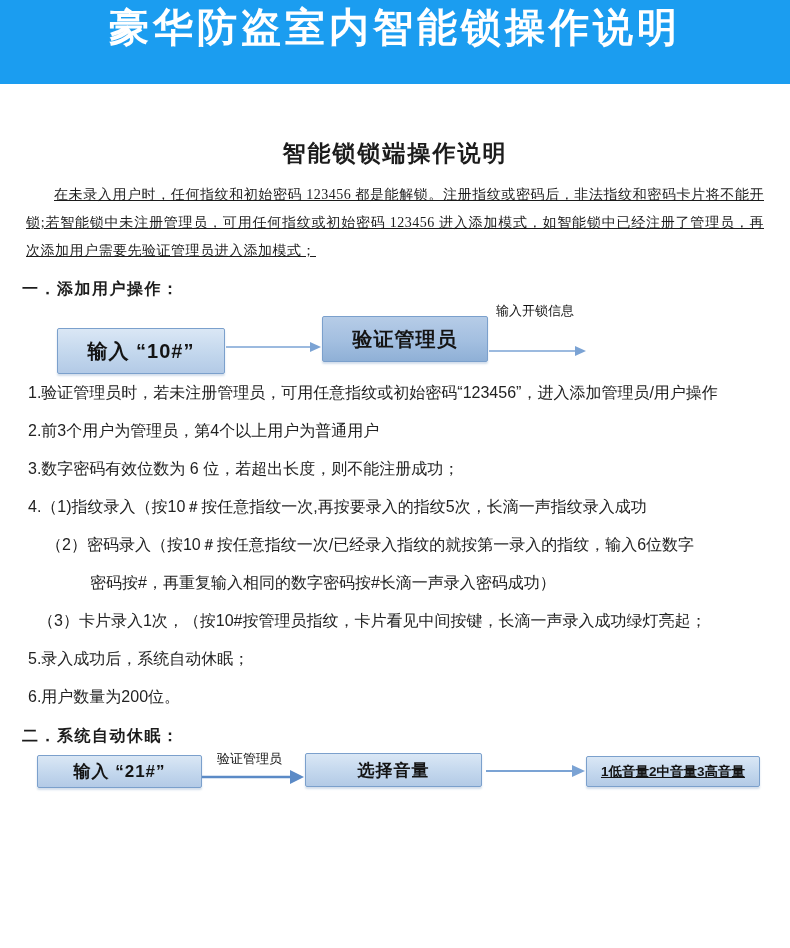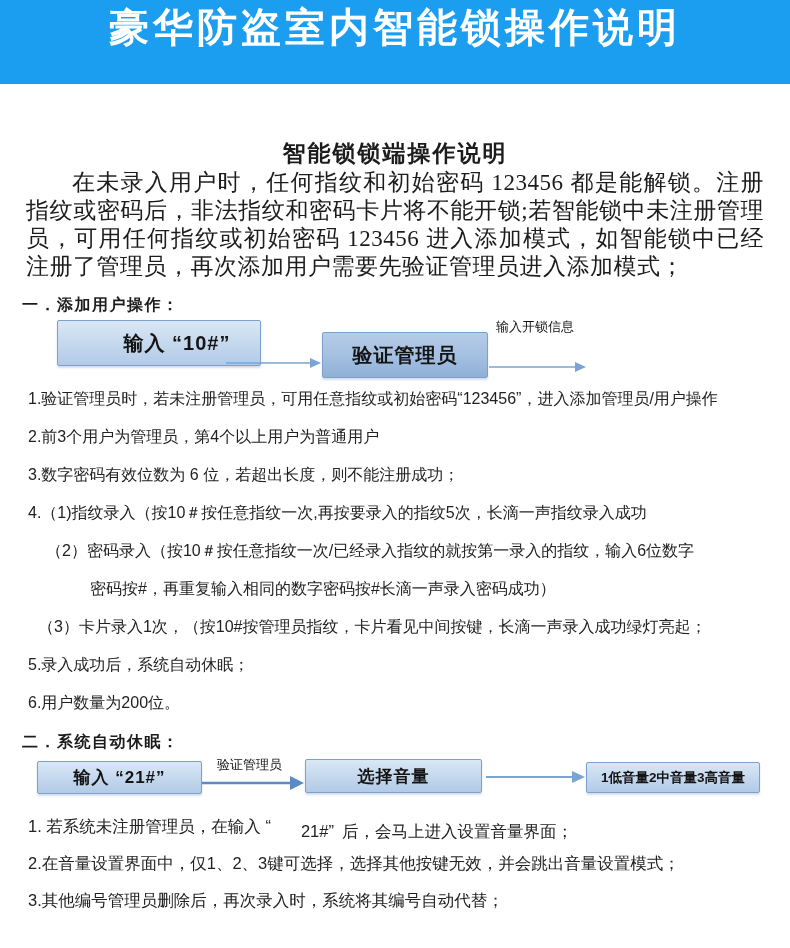--- a/index.html
+++ b/index.html
@@ -7,22 +7,22 @@
         color:var(--text-color,#1c1c1c);font-family:"Liberation Sans","DejaVu Sans",sans-serif;}
 
   
   .banner{height:84px;background:var(--banner-bg,#1b9df0);display:flex;align-items:flex-start;justify-content:center;}
   .banner-title{margin:0;color:var(--banner-text,#fff);font-size:40px;font-weight:bold;letter-spacing:4px;
         font-family:"Liberation Sans","DejaVu Sans",sans-serif;}
 
   
   .doc-title{margin:54px 0 0;text-align:center;font-family:"Liberation Serif","DejaVu Serif",serif;
         font-size:23px;font-weight:bold;letter-spacing:2px;}
-  .intro{margin:0 26px 0;font-family:"Liberation Serif","DejaVu Serif",serif;font-size:23px;
-        line-height:28px;text-align:justify;text-indent:2em;letter-spacing:0.5px;}
+  .intro{margin:12px 26px 0;font-family:"Liberation Serif","DejaVu Serif",serif;font-size:14px;
+        line-height:28px;text-align:justify;text-indent:2em;letter-spacing:0.5px;text-decoration:underline;}
 
   
   .sec-heading{margin:14px 0 0 22px;font-family:"Liberation Serif","DejaVu Serif",serif;
         font-size:16px;font-weight:bold;letter-spacing:1.5px;}
 
   
   .flow{position:relative;width:790px;}
   .flow1{height:74px;margin-top:0;}
   .flow2{height:46px;margin-top:0;padding-left:10px;}
   .flow-box{position:absolute;display:flex;align-items:center;justify-content:center;
@@ -32,21 +32,21 @@
   .flow-box.medium{background:linear-gradient(180deg,var(--box-medium-top,#b6cce7) 0%,#a3bfe0 55%,var(--box-medium-bottom,#8fb0d6) 100%);}
   .fb-lg{font-size:20px;font-weight:bold;letter-spacing:1px;}
   .fb-md{font-size:17px;font-weight:bold;letter-spacing:1px;}
   .fb-sm{font-size:13.5px;font-weight:bold;}
   .arrow{position:absolute;color:var(--arrow-color,#7ba3d4);}
   .arrow.strong{color:var(--arrow-strong,#5b8ac6);}
   .arrow-label{position:absolute;font-size:13px;color:#111;white-space:nowrap;}
 
   
   .list{margin:0;padding:0 20px 0 28px;list-style:none;font-size:16px;color:#222;}
-  .list1{}
+  .list1{margin-top:10px;}
   .list2{margin-top:18px;font-size:16.5px;}
   .list .item{height:18px;line-height:18px;margin-bottom:20px;white-space:nowrap;overflow:visible;}
   .list2 .item{margin-bottom:19px;}
   .ind-1{padding-left:18px;}
   .ind-2{padding-left:62px;}
   .ind-3{padding-left:10px;}
   .run2{position:relative;top:5px;}
   .gap{margin-left:30px;margin-right:8px;}
 </style>
 </head>
@@ -60,21 +60,21 @@
 
   <main>
 
     <h2 class="doc-title">智能锁锁端操作说明</h2>
 
     <p class="intro">在未录入用户时，任何指纹和初始密码 123456 都是能解锁。注册指纹或密码后，非法指纹和密码卡片将不能开锁;若智能锁中未注册管理员，可用任何指纹或初始密码 123456 进入添加模式，如智能锁中已经注册了管理员，再次添加用户需要先验证管理员进入添加模式；</p>
 
     <h3 class="sec-heading">一．添加用户操作：</h3>
 
     <div class="flow flow1">
-      <div class="flow-box light fb-lg" style="left:57px;top:4px;width:166px;height:44px;padding-left:36px;">输入 “10#”</div>
+      <div class="flow-box light fb-lg" style="left:57px;top:28px;width:166px;height:44px;">输入 “10#”</div>
 
       <svg class="arrow" style="left:226px;top:41px;" width="96" height="12" viewBox="0 0 96 12">
         <line x1="0" y1="6" x2="84" y2="6" stroke="currentColor" stroke-width="1.6"></line>
         <polygon points="84,1 95,6 84,11" fill="currentColor"></polygon>
       </svg>
 
       <div class="flow-box medium fb-lg" style="left:322px;top:16px;width:164px;height:44px;">验证管理员</div>
 
       <div class="arrow-label" style="left:496px;top:2px;">输入开锁信息</div>
 
@@ -109,25 +109,18 @@
         <polygon points="88,1 102,8 88,15" fill="currentColor"></polygon>
       </svg>
 
       <div class="flow-box light fb-md" style="left:305px;top:6px;width:175px;height:32px;">选择音量</div>
 
       <svg class="arrow" style="left:486px;top:17px;" width="100" height="14" viewBox="0 0 100 14">
         <line x1="0" y1="7" x2="86" y2="7" stroke="currentColor" stroke-width="1.8"></line>
         <polygon points="86,1 99,7 86,13" fill="currentColor"></polygon>
       </svg>
 
-      <div class="flow-box light fb-sm" style="left:586px;top:9px;width:172px;height:29px;">1低音量2中音量3高音量</div>
+      <div class="flow-box light fb-sm" style="left:586px;top:9px;width:172px;height:29px;text-decoration:underline;">1低音量2中音量3高音量</div>
     </div>
 
-    <ol class="list list2">
-      <li class="item">
-        <span>1. 若系统未注册管理员，在输入 “</span><span class="run2"><span class="gap">21#”</span><span>后，会马上进入设置音量界面；</span></span>
-      </li>
-      <li class="item">2.在音量设置界面中，仅1、2、3键可选择，选择其他按键无效，并会跳出音量设置模式；</li>
-      <li class="item">3.其他编号管理员删除后，再次录入时，系统将其编号自动代替；</li>
-    </ol>
 
   </main>
 </div>
 
 </body></html>

